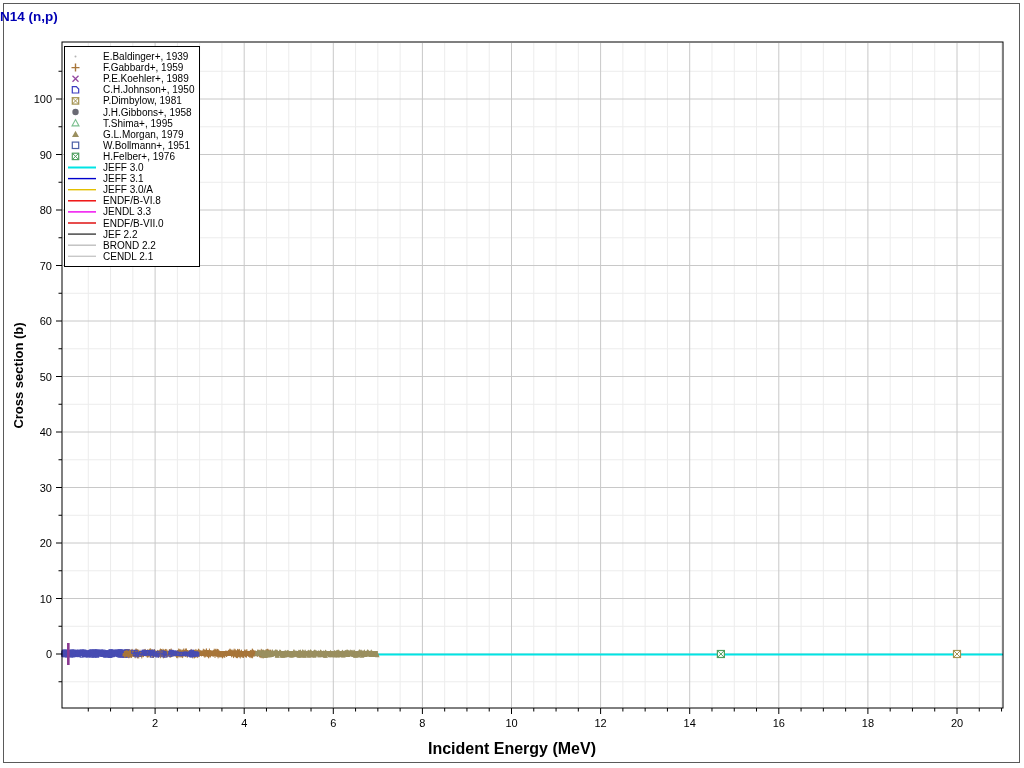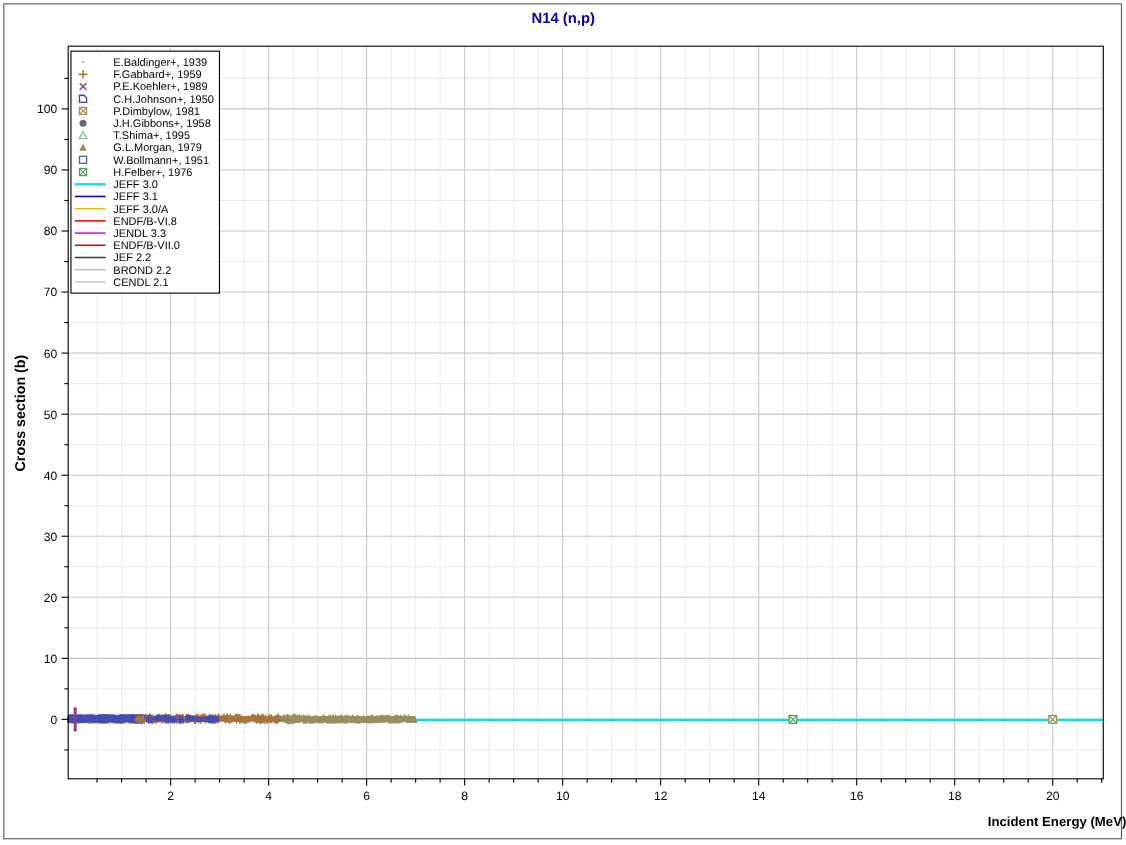--- a/index.html
+++ b/index.html
@@ -1,23 +1,23 @@
 <!DOCTYPE html>
 <html><head>
 <meta charset="utf-8">
 <style>
   html,body{margin:0;padding:0;background:#fff;}
   body{width:1024px;height:768px;overflow:hidden;position:relative;
        font-family:"Liberation Sans",sans-serif;}
   .window{position:absolute;left:3px;top:3px;width:1015px;height:758px;
           border:1px solid #5a5a5a;background:#fff;}
-  .title{position:absolute;left:0;top:9px;width:100%;text-align:center;
+  .title{position:absolute;left:0;top:9px;width:100%;
          font-size:13.5px;font-weight:bold;color:#0000b4;}
-  .xlabel{position:absolute;left:0;top:740px;width:100%;text-align:right;
-          font-size:12px;font-weight:bold;color:#000;}
+  .xlabel{position:absolute;left:0;top:740px;width:100%;text-align:center;
+          font-size:16px;font-weight:bold;color:#000;}
   .ylabel{position:absolute;left:-57px;top:368px;width:150px;text-align:center;
           font-size:13px;font-weight:bold;color:#000;
           transform:rotate(-90deg);transform-origin:center center;}
   svg{position:absolute;left:0;top:0;}
   svg text{font-family:"Liberation Sans",sans-serif;fill:#000;}
 </style>
 </head>
 <body>
 
 <div class="window"></div>

